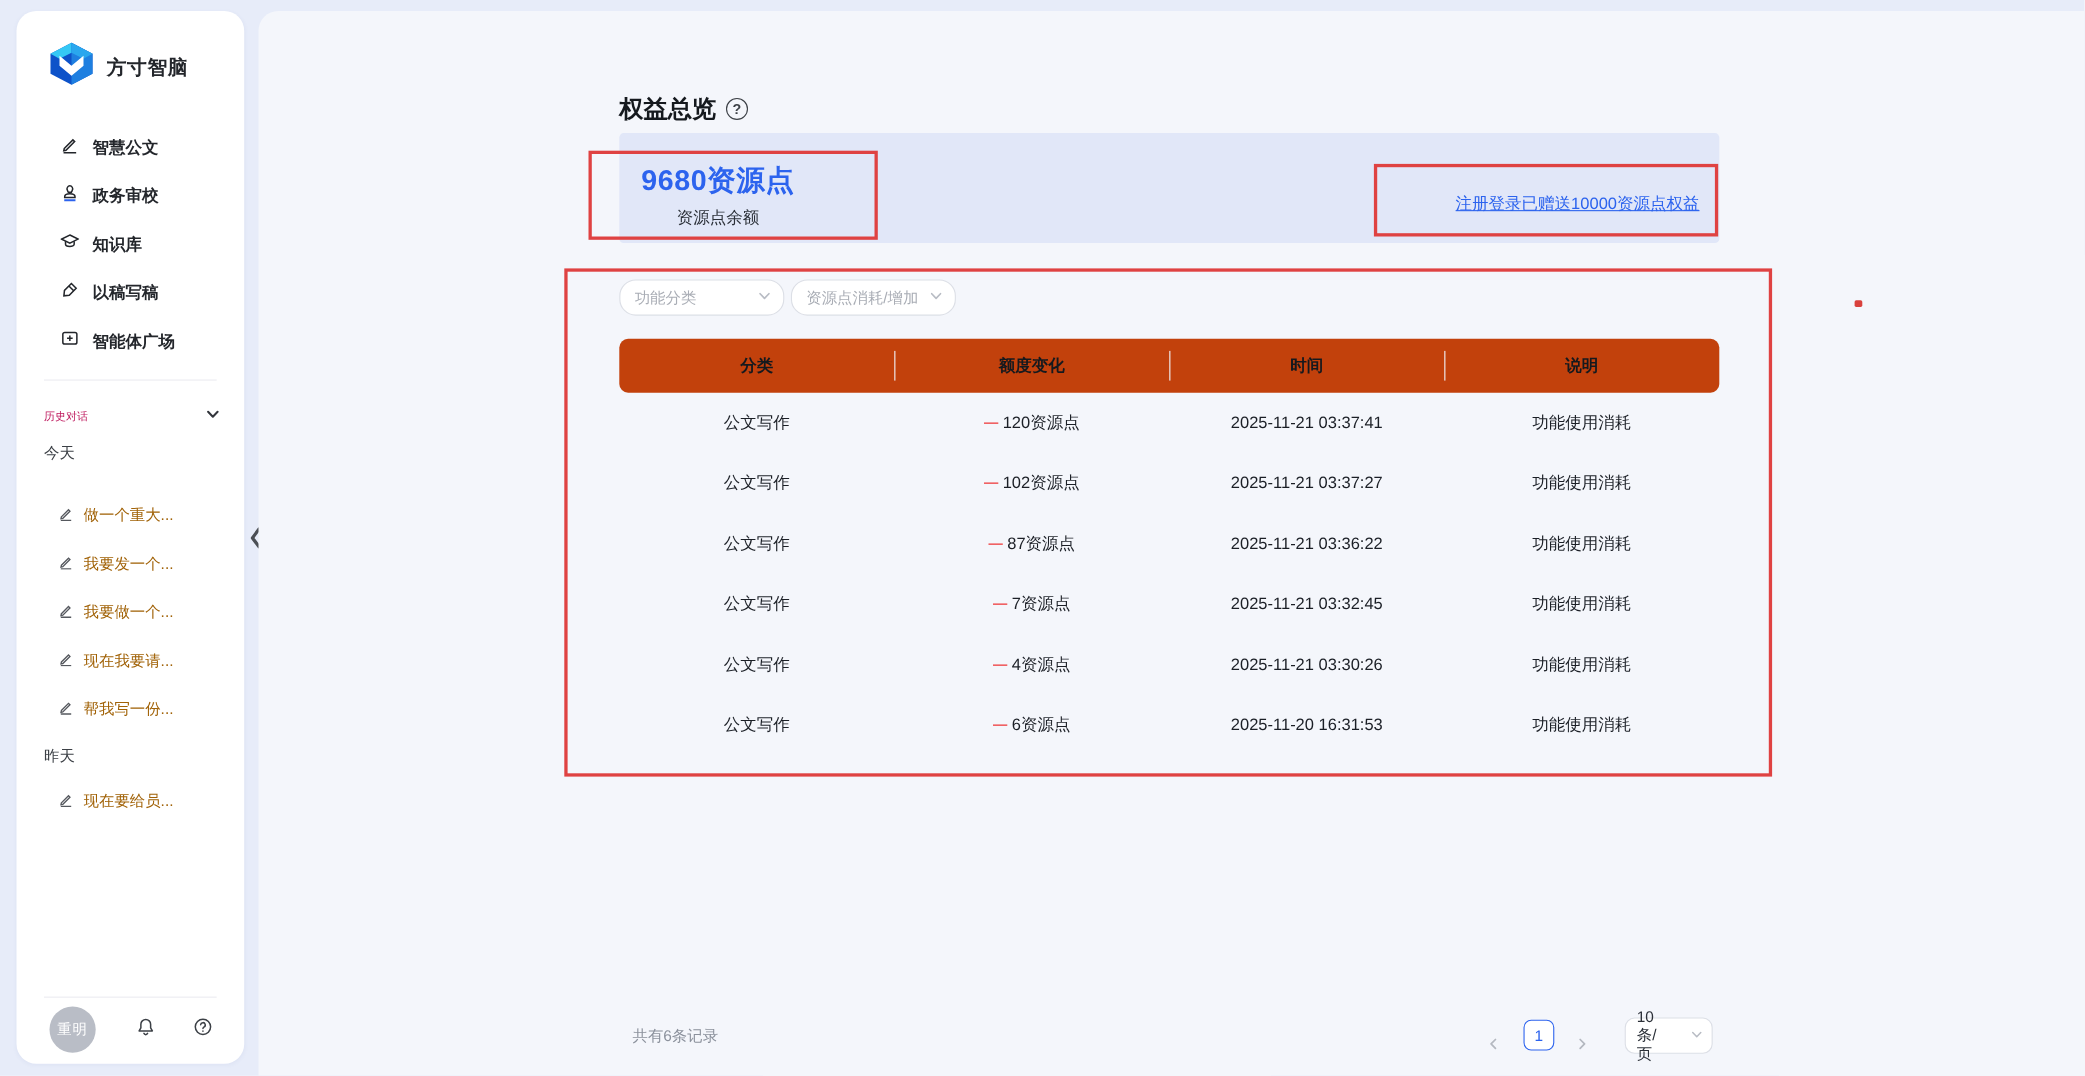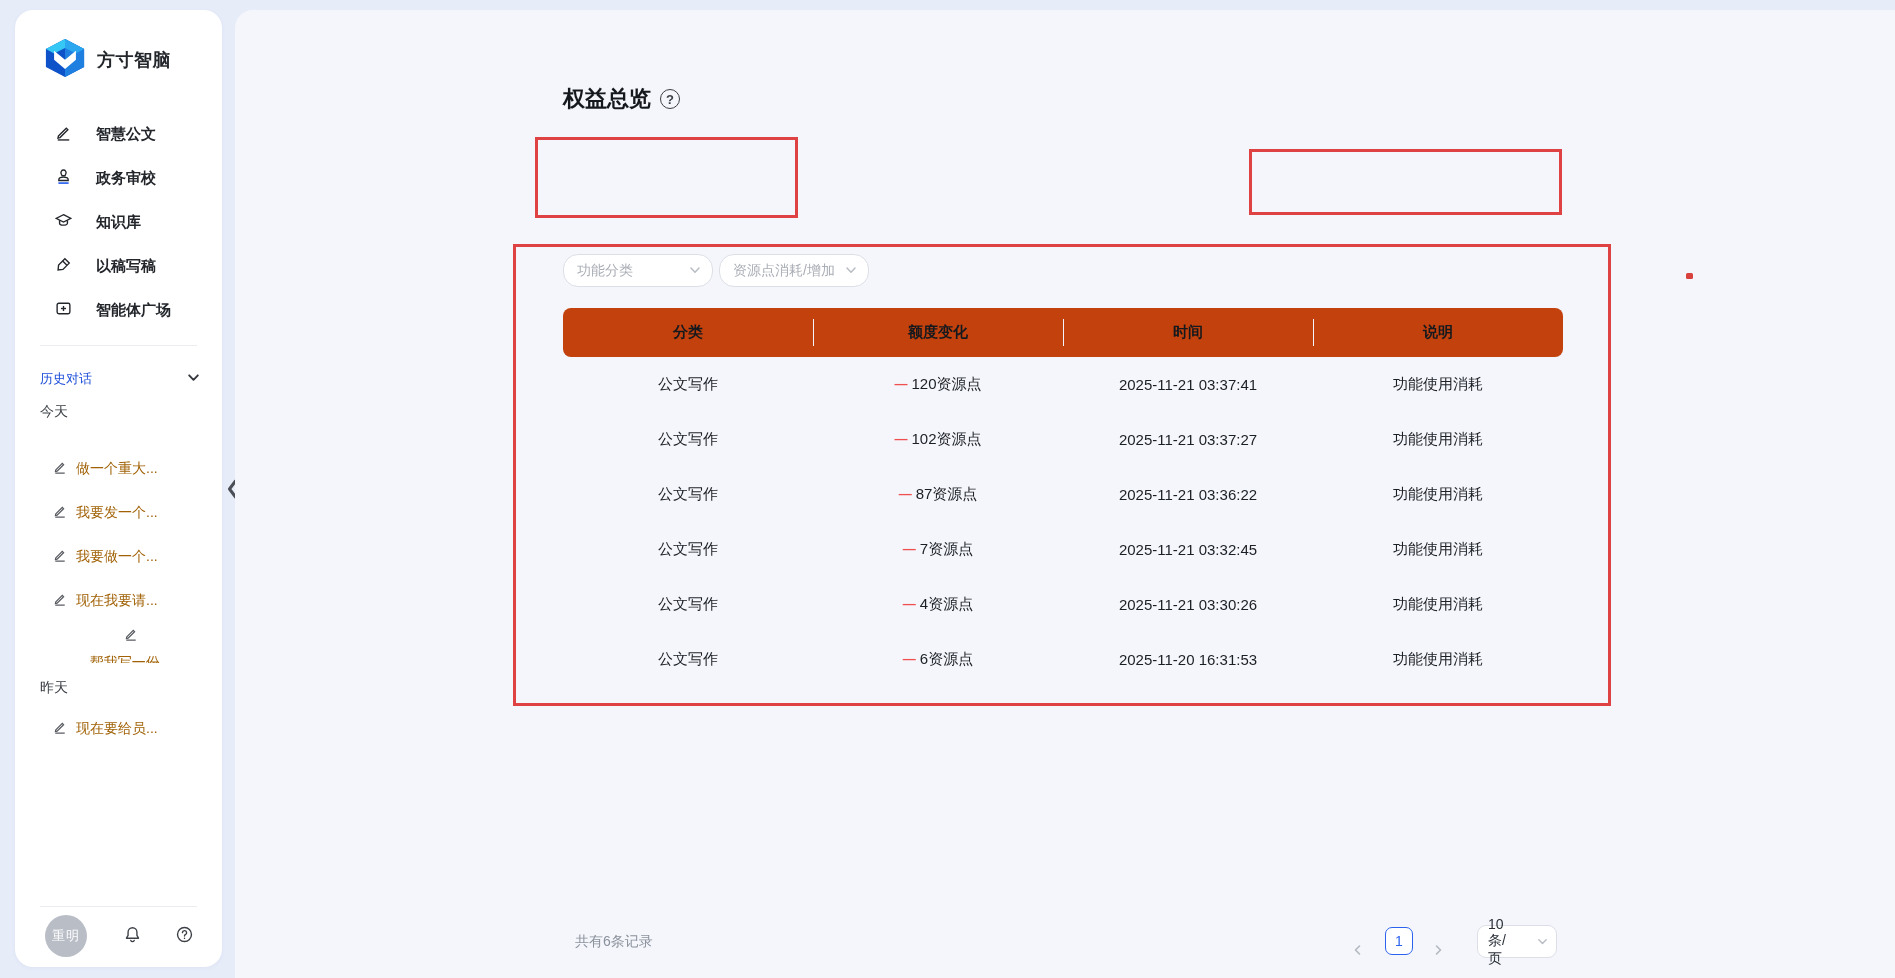--- a/index.html
+++ b/index.html
@@ -7,35 +7,35 @@
   .stage{
     position:relative; width:1895px; height:978px; overflow:hidden;
     background:#e7ecf9; font-family:"Liberation Sans",sans-serif; color:#23262b;
   }
   
   .sidebar{ position:absolute; left:15px; top:10px; width:207px; bottom:11px;
     background:#ffffff; border-radius:18px; box-shadow:0 1px 4px rgba(60,80,150,.06); }
   .brand{ position:absolute; left:28px; top:28px; display:flex; align-items:center; gap:10px; }
   .brand-name{ font-size:18px; font-weight:600; color:#23262b; letter-spacing:.5px; }
   .menu{ position:absolute; left:0; top:102px; width:100%; }
-  .m-item{ height:44px; display:flex; align-items:center; gap:24px; padding-left:40px; cursor:pointer;text-align:center; }
+  .m-item{ height:44px; display:flex; align-items:center; gap:12px; padding-left:40px; cursor:pointer;text-align:center; }
   .m-item .lbl{ font-size:15px; font-weight:700; color:#23262b; }
   .m-item svg{ flex:0 0 auto; }
   .divider{ position:absolute; left:25px; right:25px; height:1px; background:#ececf1; }
   .d1{ top:335px; } .d2{ top:896px; }
   .history-head{ position:absolute; left:25px; right:22px; top:352px; height:34px;
     display:flex; align-items:center; justify-content:space-between; cursor:pointer; }
-  .history-head .lbl{ font-size:13px; color:#1d4ed8; }
+  .history-head .lbl{ font-size:10px; color:#be185d; }
   .group-title{ position:absolute; left:25px; height:28px; display:flex; align-items:center;
     font-size:14px; color:#3c4046; }
   .gt1{ top:388px; } .gt2{ top:664px; }
   .chat-item{ position:absolute; left:38px; right:14px; height:36px; display:flex;
     align-items:center; gap:9px; cursor:pointer; }
   .chat-item .lbl{ font-size:14px; color:#a16207; white-space:nowrap; overflow:hidden; }
-  .ci1{top:441px;} .ci2{top:485px;} .ci3{top:529px;} .ci4{top:573px;} .ci5{top:617px;flex-direction:column;} .ci6{top:701px;}
+  .ci1{top:441px;} .ci2{top:485px;} .ci3{top:529px;} .ci4{top:573px;} .ci5{top:617px;} .ci6{top:701px;}
   .user-row{ position:absolute; left:30px; right:18px; bottom:8px; height:46px;
     display:flex; align-items:center; }
   .avatar{ width:42px; height:42px; border-radius:50%; background:#b9bdc6; color:#fff;
     font-size:13px; display:flex; align-items:center; justify-content:center; cursor:pointer; letter-spacing:1px;}
   .icon-btn{ width:22px; height:22px; display:flex; align-items:center; justify-content:center;
     color:#3c4046; cursor:pointer; }
   .bell-wrap{ margin-left:34px; } .help-wrap{ margin-left:30px; }
   .collapse-btn{ position:absolute; left:221px; top:476px; width:22px; height:30px;
     display:flex; align-items:center; justify-content:center; color:#4b4f55; cursor:pointer; }
   
@@ -249,20 +249,27 @@
     </span>
   </div>
 
   <main class="main">
 
     <div class="page-head">
       <h1 class="page-title">权益总览</h1>
       <span class="help-badge">?</span>
     </div>
 
+    <section class="banner">
+      <div class="banner-left">
+        <div class="points">9680资源点</div>
+        <div class="points-label">资源点余额</div>
+      </div>
+      <a class="bonus-link">注册登录已赠送10000资源点权益</a>
+    </section>
 
     <div class="select f1">
       <span class="ph">功能分类</span>
       <span>
         <svg width="12" height="12" viewBox="0 0 12 12" fill="none" stroke="#b8bcc4" stroke-width="1.5" stroke-linecap="round" stroke-linejoin="round">
             <polyline points="2,4 6,8.2 10,4"></polyline>
           </svg>
       </span>
     </div>
     <div class="select f2">

